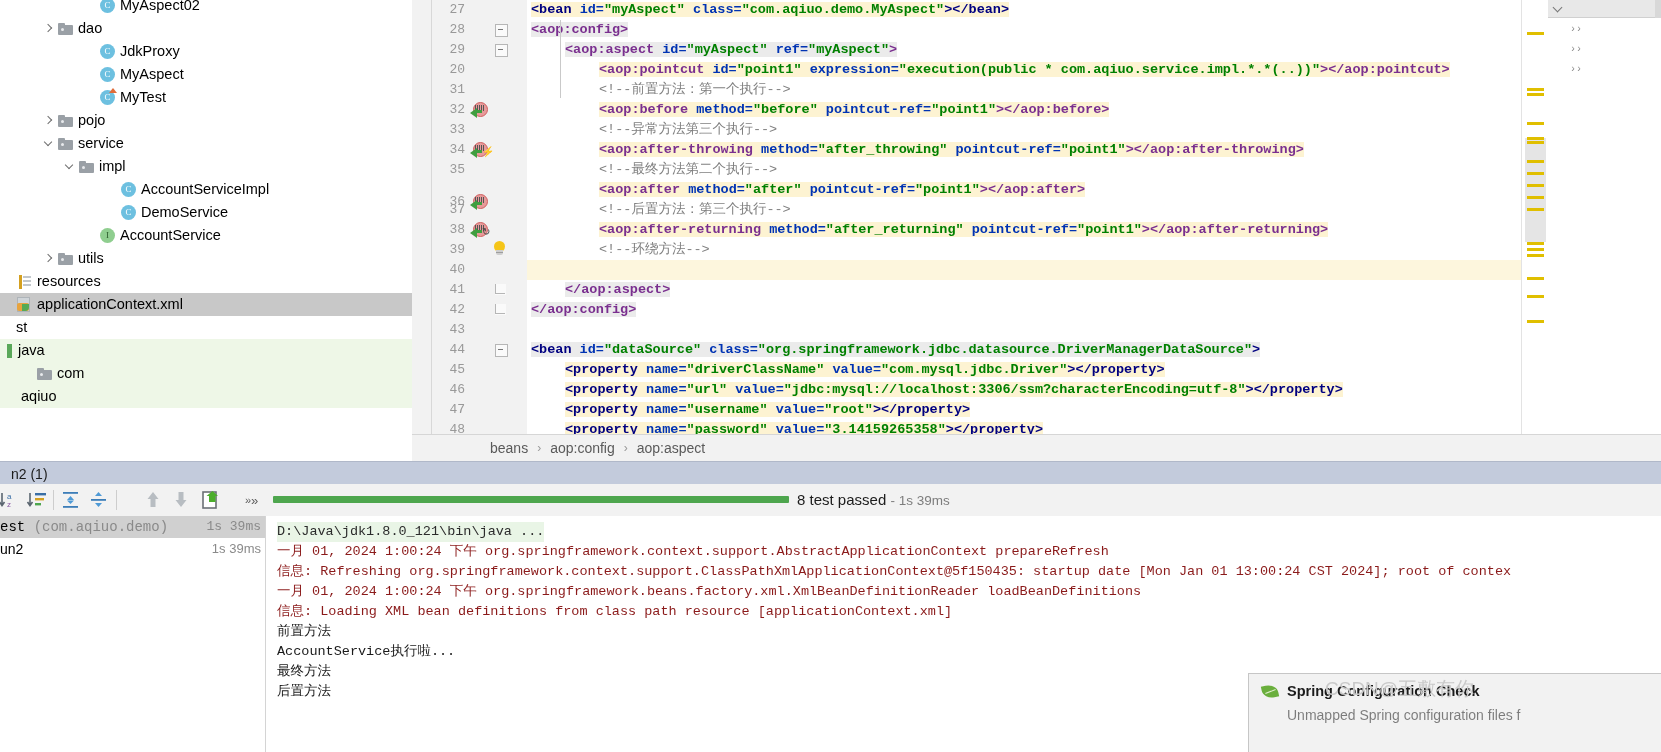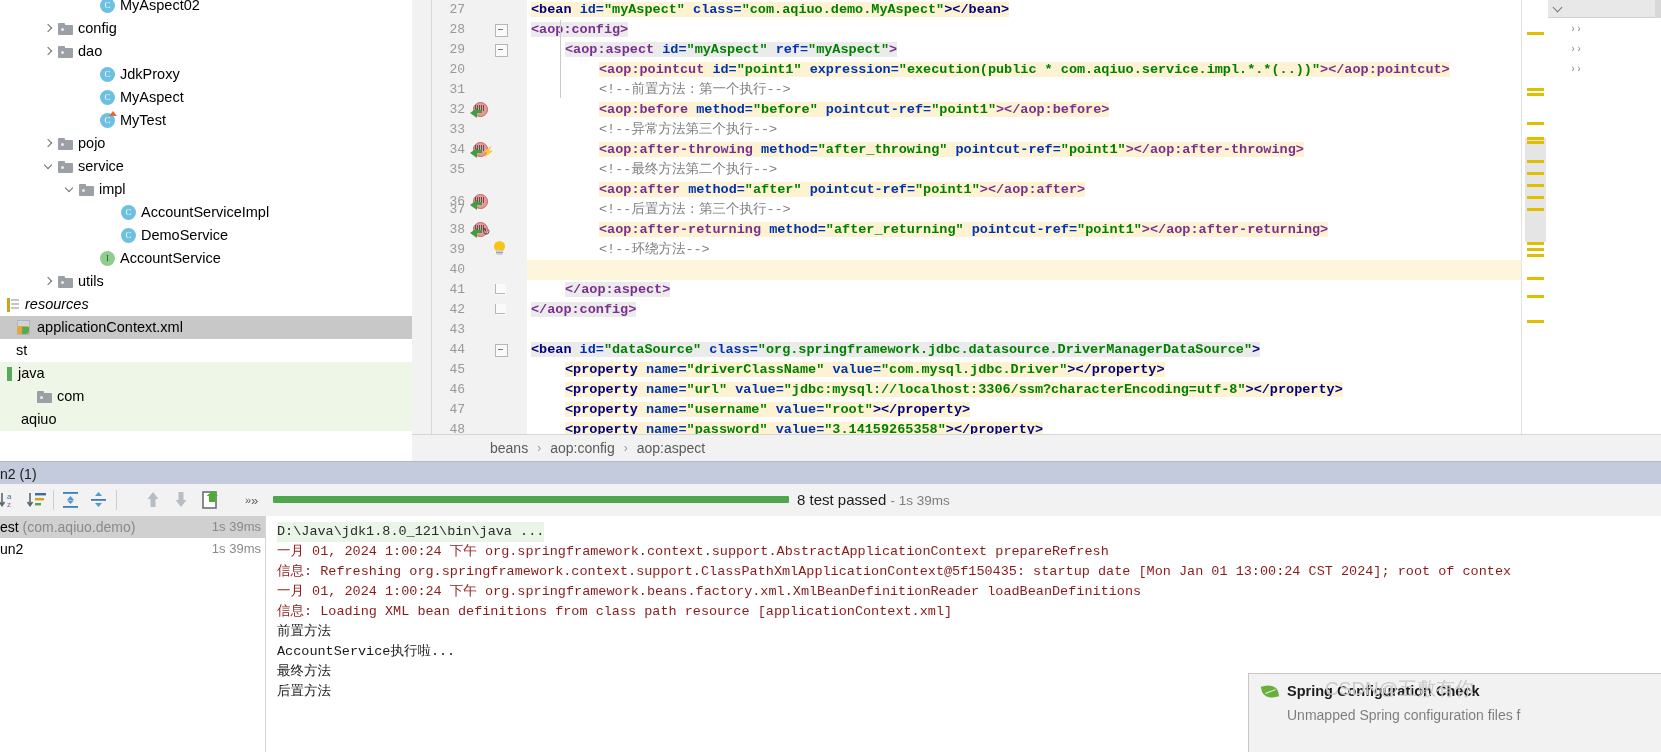--- a/index.html
+++ b/index.html
@@ -136,40 +136,40 @@
     font-size:14px;color:#5a5a5a;
   }
   .bc-sep{margin:0 9px;color:#9a9a9a;font-size:12px;}
 
   
   #run-tabbar{
     position:absolute;left:0;top:461px;width:412px;height:23px;
     background:#c3cbdc;border-top:1px solid #b0b8c9;
     font-size:14px;color:#1c1c1c;display:flex;align-items:center;
   }
-  #run-tab-label{padding-left:0px;}
+  #run-tab-label{padding-left:11px;}
 
   #rightof-tabbar{
     position:absolute;left:412px;top:461px;width:1249px;height:23px;
     background:#c3cbdc;border-top:1px solid #b0b8c9;
   }
 
   
   #test-toolbar{
     position:absolute;left:0;top:484px;width:265px;height:32px;
     background:#f2f2f2;border-bottom:1px solid #d8d8d8;
   }
   .tb{position:absolute;top:6px;width:22px;height:20px;}
   .tb-sep{position:absolute;top:6px;width:1px;height:20px;background:#cdcdcd;}
   .tb-txt{position:absolute;font-size:11px;color:#5b5b5b;}
 
   
   #test-tree{position:absolute;left:0;top:516px;width:265px;height:236px;background:#ffffff;}
   .trow{position:relative;height:22px;line-height:22px;font-size:14px;color:#000;}
-  .trow.sel{background:#d0d0d0;}
+  .trow.sel{background:#d0d0d0;font-family:Liberation Mono, monospace;}
   .trow .tname{position:absolute;left:0;top:0;}
   .trow .tpkg{color:#8a8a8a;}
   .trow .ttime{position:absolute;right:4px;top:0;color:#8a8a8a;font-size:13px;}
 
   
   #console-head{
     position:absolute;left:265px;top:484px;width:1396px;height:32px;
     background:#f2f2f2;border-bottom:1px solid #d8d8d8;
   }
   #progressbar{position:absolute;left:8px;top:12px;width:516px;height:7px;background:#4ea64e;border-radius:1px;}
@@ -217,98 +217,89 @@
         <span class="ic ic-class">C</span>
         <span class="lbl">MyAspect02</span>
       </div>
       <div class="tree-row" style="padding-left: 42px;">
         <span class="arrow right"></span>
         <span class="ic ic-folder">
           <span class="ft"></span>
           <span class="fb"></span>
           <span class="fd"></span>
         </span>
-        <span class="lbl">config</span>
+        <span class="lbl">dao</span>
+      </div>
+      <div class="tree-row" style="padding-left: 84px;">
+        <span class="arrow "></span>
+        <span class="ic ic-class">C</span>
+        <span class="lbl">JdkProxy</span>
+      </div>
+      <div class="tree-row" style="padding-left: 84px;">
+        <span class="arrow "></span>
+        <span class="ic ic-class">C</span>
+        <span class="lbl">MyAspect</span>
+      </div>
+      <div class="tree-row" style="padding-left: 84px;">
+        <span class="arrow "></span>
+        <span class="ic ic-class">C<span class="rmark"></span></span>
+        <span class="lbl">MyTest</span>
       </div>
       <div class="tree-row" style="padding-left: 42px;">
         <span class="arrow right"></span>
         <span class="ic ic-folder">
           <span class="ft"></span>
           <span class="fb"></span>
           <span class="fd"></span>
         </span>
-        <span class="lbl">dao</span>
+        <span class="lbl">pojo</span>
+      </div>
+      <div class="tree-row" style="padding-left: 42px;">
+        <span class="arrow down"></span>
+        <span class="ic ic-folder">
+          <span class="ft"></span>
+          <span class="fb"></span>
+          <span class="fd"></span>
+        </span>
+        <span class="lbl">service</span>
+      </div>
+      <div class="tree-row" style="padding-left: 63px;">
+        <span class="arrow down"></span>
+        <span class="ic ic-folder">
+          <span class="ft"></span>
+          <span class="fb"></span>
+          <span class="fd"></span>
+        </span>
+        <span class="lbl">impl</span>
+      </div>
+      <div class="tree-row" style="padding-left: 105px;">
+        <span class="arrow "></span>
+        <span class="ic ic-class">C</span>
+        <span class="lbl">AccountServiceImpl</span>
+      </div>
+      <div class="tree-row" style="padding-left: 105px;">
+        <span class="arrow "></span>
+        <span class="ic ic-class">C</span>
+        <span class="lbl">DemoService</span>
       </div>
       <div class="tree-row" style="padding-left: 84px;">
         <span class="arrow "></span>
-        <span class="ic ic-class">C</span>
-        <span class="lbl">JdkProxy</span>
-      </div>
-      <div class="tree-row" style="padding-left: 84px;">
-        <span class="arrow "></span>
-        <span class="ic ic-class">C</span>
-        <span class="lbl">MyAspect</span>
-      </div>
-      <div class="tree-row" style="padding-left: 84px;">
-        <span class="arrow "></span>
-        <span class="ic ic-class">C<span class="rmark"></span></span>
-        <span class="lbl">MyTest</span>
+        <span class="ic ic-iface">I</span>
+        <span class="lbl">AccountService</span>
       </div>
       <div class="tree-row" style="padding-left: 42px;">
         <span class="arrow right"></span>
         <span class="ic ic-folder">
           <span class="ft"></span>
           <span class="fb"></span>
           <span class="fd"></span>
         </span>
-        <span class="lbl">pojo</span>
-      </div>
-      <div class="tree-row" style="padding-left: 42px;">
-        <span class="arrow down"></span>
-        <span class="ic ic-folder">
-          <span class="ft"></span>
-          <span class="fb"></span>
-          <span class="fd"></span>
-        </span>
-        <span class="lbl">service</span>
-      </div>
-      <div class="tree-row" style="padding-left: 63px;">
-        <span class="arrow down"></span>
-        <span class="ic ic-folder">
-          <span class="ft"></span>
-          <span class="fb"></span>
-          <span class="fd"></span>
-        </span>
-        <span class="lbl">impl</span>
-      </div>
-      <div class="tree-row" style="padding-left: 105px;">
-        <span class="arrow "></span>
-        <span class="ic ic-class">C</span>
-        <span class="lbl">AccountServiceImpl</span>
-      </div>
-      <div class="tree-row" style="padding-left: 105px;">
-        <span class="arrow "></span>
-        <span class="ic ic-class">C</span>
-        <span class="lbl">DemoService</span>
-      </div>
-      <div class="tree-row" style="padding-left: 84px;">
-        <span class="arrow "></span>
-        <span class="ic ic-iface">I</span>
-        <span class="lbl">AccountService</span>
-      </div>
-      <div class="tree-row" style="padding-left: 42px;">
-        <span class="arrow right"></span>
-        <span class="ic ic-folder">
-          <span class="ft"></span>
-          <span class="fb"></span>
-          <span class="fd"></span>
-        </span>
         <span class="lbl">utils</span>
       </div>
-      <div class="tree-row" style="padding-left: 0px; font-style: italic;">
+      <div class="tree-row" style="padding-left: 12px;">
         <span class="arrow "></span>
         <span class="ic ic-res" style="margin-left: -9px;">
           <span class="r1"></span>
           <span class="r2"></span>
           <span class="r3"></span>
           <span class="r4"></span>
         </span>
         <span class="lbl">resources</span>
       </div>
       <div class="tree-row sel" style="padding-left: 0px;">

